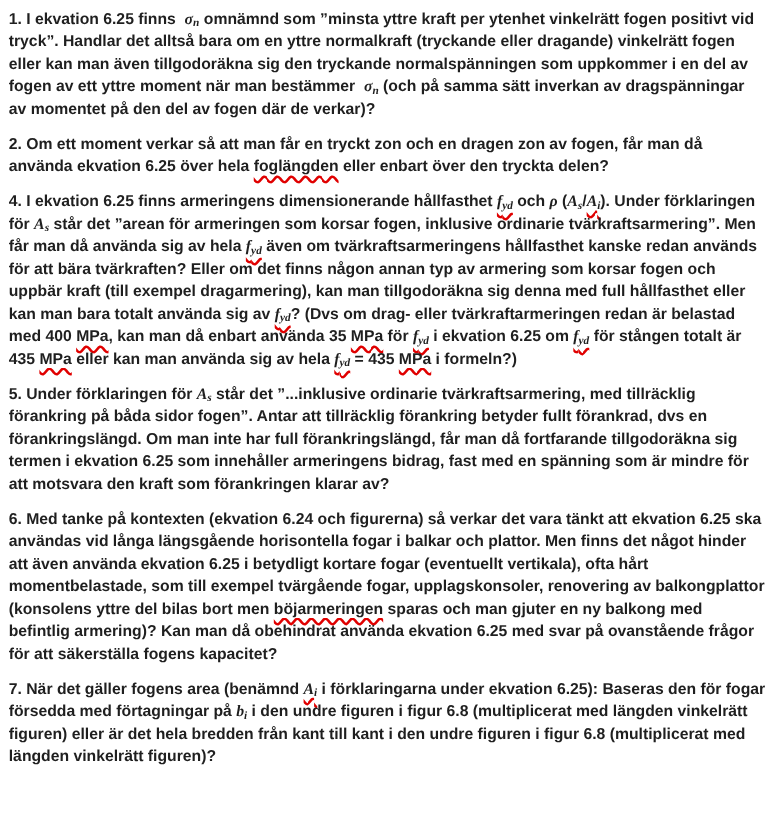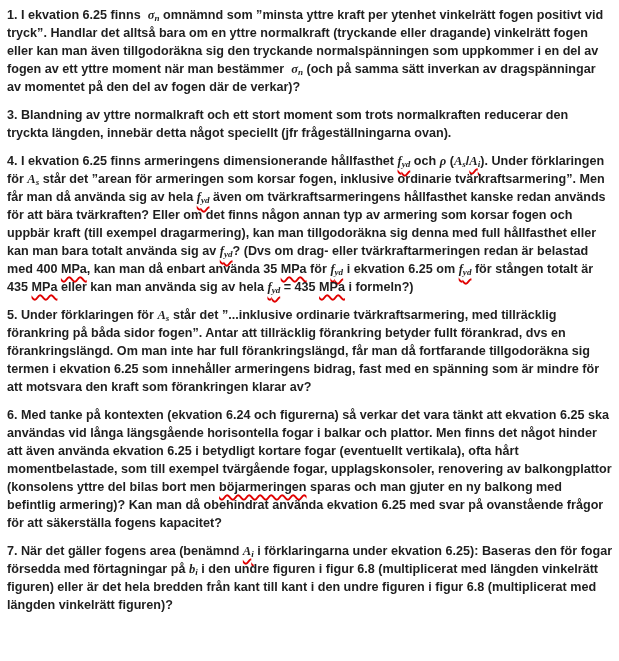--- a/index.html
+++ b/index.html
@@ -46,18 +46,18 @@
     text-decoration-color: var(--squiggle-color);
     text-decoration-thickness: 1.5px;
     text-underline-offset: 2.5px;
   }
 </style>
 </head>
 <body>
 
 <div class="page">
   <p class="q"><span>1. I ekvation 6.25 finns  </span><span class="v">σ</span><span class="v sb">n</span><span> omnämnd som ”minsta yttre kraft per ytenhet vinkelrätt fogen positivt vid tryck”. Handlar det alltså bara om en yttre normalkraft (tryckande eller dragande) vinkelrätt fogen eller kan man även tillgodoräkna sig den tryckande normalspänningen som uppkommer i en del av fogen av ett yttre moment när man bestämmer  </span><span class="v">σ</span><span class="v sb">n</span><span> (och på samma sätt inverkan av dragspänningar av momentet på den del av fogen där de verkar)?</span></p>
-  <p class="q"><span>3. Blandning av yttre normalkraft och ett stort moment som trots normalkraften reducerar den tryckta längden, innebär detta något speciellt (jfr frågeställningarna ovan).</span></p>
+  <p class="q"><span>2. Om ett moment verkar så att man får en tryckt zon och en dragen zon av fogen, får man då använda ekvation 6.25 över hela </span><span class="sq">foglängden</span><span> eller enbart över den tryckta delen?</span></p>
   <p class="q"><span>4. I ekvation 6.25 finns armeringens dimensionerande hållfasthet </span><span class="v sq">f</span><span class="v sb sq">yd</span><span> och </span><span class="v">ρ</span><span> (</span><span class="v">A</span><span class="v sb">s</span><span>/</span><span class="v sq">A</span><span class="v sb sq">i</span><span>). Under förklaringen för </span><span class="v">A</span><span class="v sb">s</span><span> står det ”arean för armeringen som korsar fogen, inklusive ordinarie tvärkraftsarmering”. Men får man då använda sig av hela </span><span class="v sq">f</span><span class="v sb sq">yd</span><span> även om tvärkraftsarmeringens hållfasthet kanske redan används för att bära tvärkraften? Eller om det finns någon annan typ av armering som korsar fogen och uppbär kraft (till exempel dragarmering), kan man tillgodoräkna sig denna med full hållfasthet eller kan man bara totalt använda sig av </span><span class="v sq">f</span><span class="v sb sq">yd</span><span>? (Dvs om drag- eller tvärkraftarmeringen redan är belastad med 400 </span><span class="sq">MPa</span><span>, kan man då enbart använda 35 </span><span class="sq">MPa</span><span> för </span><span class="v sq">f</span><span class="v sb sq">yd</span><span> i ekvation 6.25 om </span><span class="v sq">f</span><span class="v sb sq">yd</span><span> för stången totalt är 435 </span><span class="sq">MPa</span><span> eller kan man använda sig av hela </span><span class="v sq">f</span><span class="v sb sq">yd</span><span> = 435 </span><span class="sq">MPa</span><span> i formeln?)</span></p>
   <p class="q"><span>5. Under förklaringen för </span><span class="v">A</span><span class="v sb">s</span><span> står det ”...inklusive ordinarie tvärkraftsarmering, med tillräcklig förankring på båda sidor fogen”. Antar att tillräcklig förankring betyder fullt förankrad, dvs en förankringslängd. Om man inte har full förankringslängd, får man då fortfarande tillgodoräkna sig termen i ekvation 6.25 som innehåller armeringens bidrag, fast med en spänning som är mindre för att motsvara den kraft som förankringen klarar av?</span></p>
   <p class="q"><span>6. Med tanke på kontexten (ekvation 6.24 och figurerna) så verkar det vara tänkt att ekvation 6.25 ska användas vid långa längsgående horisontella fogar i balkar och plattor. Men finns det något hinder att även använda ekvation 6.25 i betydligt kortare fogar (eventuellt vertikala), ofta hårt momentbelastade, som till exempel tvärgående fogar, upplagskonsoler, renovering av balkongplattor (konsolens yttre del bilas bort men </span><span class="sq">böjarmeringen</span><span> sparas och man gjuter en ny balkong med befintlig armering)? Kan man då obehindrat använda ekvation 6.25 med svar på ovanstående frågor för att säkerställa fogens kapacitet?</span></p>
   <p class="q"><span>7. När det gäller fogens area (benämnd </span><span class="v sq">A</span><span class="v sb sq">i</span><span> i förklaringarna under ekvation 6.25): Baseras den för fogar försedda med förtagningar på </span><span class="v">b</span><span class="v sb">i</span><span> i den undre figuren i figur 6.8 (multiplicerat med längden vinkelrätt figuren) eller är det hela bredden från kant till kant i den undre figuren i figur 6.8 (multiplicerat med längden vinkelrätt figuren)?</span></p>
 </div>
 
 </body></html>

